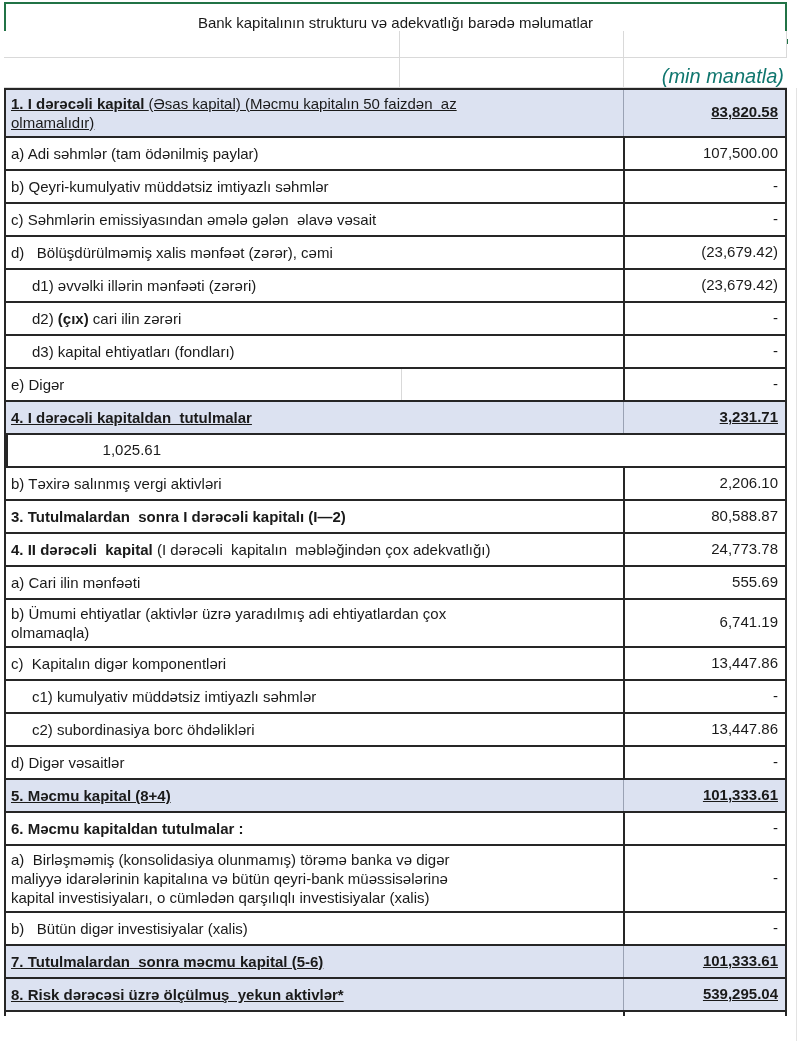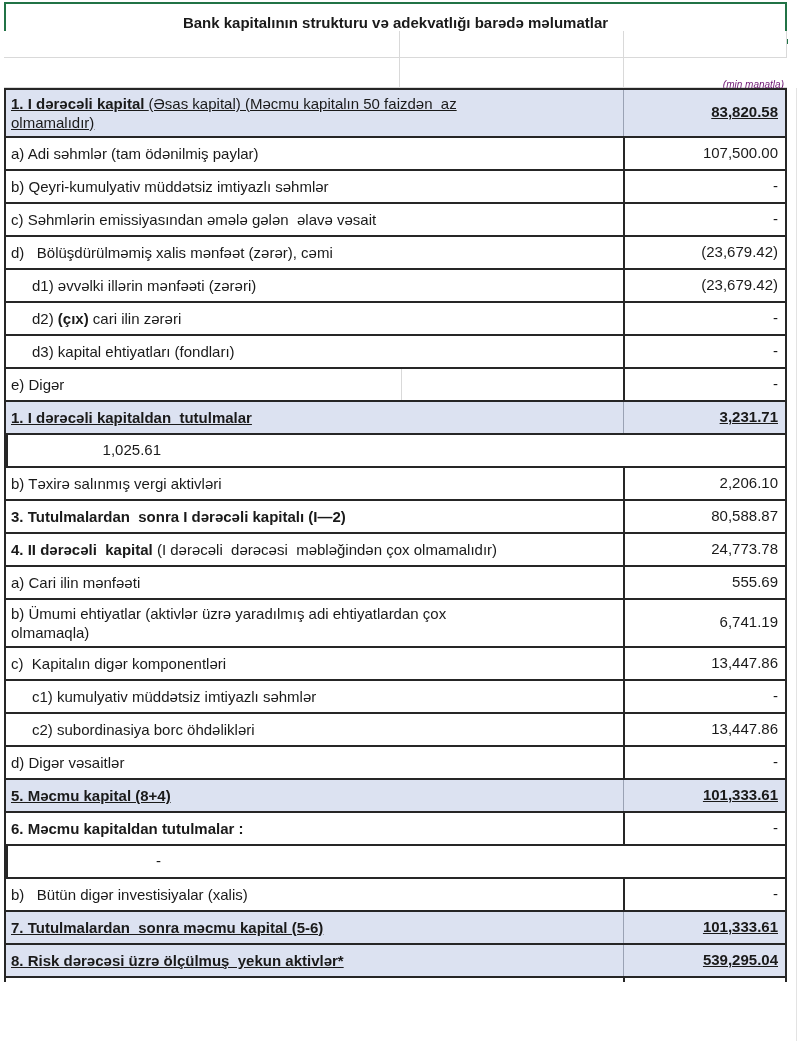--- a/index.html
+++ b/index.html
@@ -9,35 +9,35 @@
     font-family:"Liberation Sans","DejaVu Sans",sans-serif; color:#1a1a1a;
     overflow:hidden;
   }
   .sheet { position:absolute; left:0; top:0; width:800px; height:1041px; }
 
   
   .title-cell{
     position:absolute; left:4px; top:2px; width:783px; height:41px;
     border:2px solid #217346; background:#ffffff;
     display:flex; align-items:center; justify-content:center;
-    font-weight:bold; font-size:15px;
+    font-weight:normal; font-size:15px;
   }
   .title-handle{
     position:absolute; right:-4px; bottom:-4px; width:7px; height:7px;
     background:#217346; border:1px solid #ffffff;
   }
 
   
   .grid-row{ position:absolute; left:4px; width:783px; background:#fff; }
   .grid-row .vline{ position:absolute; top:0; bottom:0; width:1px; background:#d9d9d9; }
   .grid-row{ border-bottom:1px solid #d9d9d9; }
   .unit-cell{
-    position:absolute; right:3px; top:12px; height:100%; width:164px;
+    position:absolute; right:3px; top:4px; height:100%; width:164px;
     display:flex; align-items:center; justify-content:flex-end;
-    font-style:italic; font-size:10px; color:#701a75;
+    font-style:italic; font-size:20px; color:#0f766e;
   }
 
   
   .tbl{
     position:absolute; left:4px; top:88px; width:783px;
     border-left:2px solid #262626; border-right:2px solid #262626; border-top:2px solid #262626;
     background:#fff;
   }
   .row{ display:flex; width:100%; border-bottom:2px solid #262626; min-height:33px; }
   .row.blue{ background:#dce2f1;text-decoration:underline; }
@@ -116,36 +116,36 @@
         </div>
         <div class="row white">
           <div class="cell label indent2"><span><span>d3) kapital ehtiyatları (fondları)</span></span></div>
           <div class="cell value">-</div>
         </div>
         <div class="row white">
           <div class="cell label indent1"><span><span>e) Digər</span></span><span class="midline"></span></div>
           <div class="cell value">-</div>
         </div>
         <div class="row blue">
-          <div class="cell label indent0"><span><span class="b">1. I dərəcəli kapitaldan  tutulmalar</span></span></div>
+          <div class="cell label indent0"><span><span class="b">4. I dərəcəli kapitaldan  tutulmalar</span></span></div>
           <div class="cell value b">3,231.71</div>
         </div>
         <div class="row white">
           <div class="cell value">1,025.61</div>
         </div>
         <div class="row white">
           <div class="cell label indent1"><span><span>b) Təxirə salınmış vergi aktivləri</span></span></div>
           <div class="cell value">2,206.10</div>
         </div>
         <div class="row white">
           <div class="cell label indent0"><span><span class="b">3. Tutulmalardan  sonra I dərəcəli kapitalı (I—2)</span></span></div>
           <div class="cell value">80,588.87</div>
         </div>
         <div class="row white">
-          <div class="cell label indent0"><span><span class="b">4. II dərəcəli  kapital </span><span>(I dərəcəli  dərəcəsi  məbləğindən çox olmamalıdır)</span></span></div>
+          <div class="cell label indent0"><span><span class="b">4. II dərəcəli  kapital </span><span>(I dərəcəli  kapitalın  məbləğindən çox adekvatlığı)</span></span></div>
           <div class="cell value">24,773.78</div>
         </div>
         <div class="row white">
           <div class="cell label indent1"><span><span>a) Cari ilin mənfəəti</span></span></div>
           <div class="cell value">555.69</div>
         </div>
         <div class="row white">
           <div class="cell label indent1"><span><span>b) Ümumi ehtiyatlar (aktivlər üzrə yaradılmış adi ehtiyatlardan çox
 olmamaqla)</span></span></div>
           <div class="cell value">6,741.19</div>
@@ -168,20 +168,23 @@
         </div>
         <div class="row blue">
           <div class="cell label indent0"><span><span class="b">5. Məcmu kapital (8+4)</span></span></div>
           <div class="cell value b">101,333.61</div>
         </div>
         <div class="row white">
           <div class="cell label indent0"><span><span class="b">6. Məcmu kapitaldan tutulmalar :</span></span></div>
           <div class="cell value">-</div>
         </div>
         <div class="row white">
+          <div class="cell label indent1"><span><span>a)  Birləşməmiş (konsolidasiya olunmamış) törəmə banka və digər
+maliyyə idarələrinin kapitalına və bütün qeyri-bank müəssisələrinə
+kapital investisiyaları, o cümlədən qarşılıqlı investisiyalar (xalis)</span></span></div>
           <div class="cell value">-</div>
         </div>
         <div class="row white">
           <div class="cell label indent1"><span><span>b)   Bütün digər investisiyalar (xalis)</span></span></div>
           <div class="cell value">-</div>
         </div>
         <div class="row blue">
           <div class="cell label indent0"><span><span class="b">7. Tutulmalardan  sonra məcmu kapital (5-6)</span></span></div>
           <div class="cell value b">101,333.61</div>
         </div>

